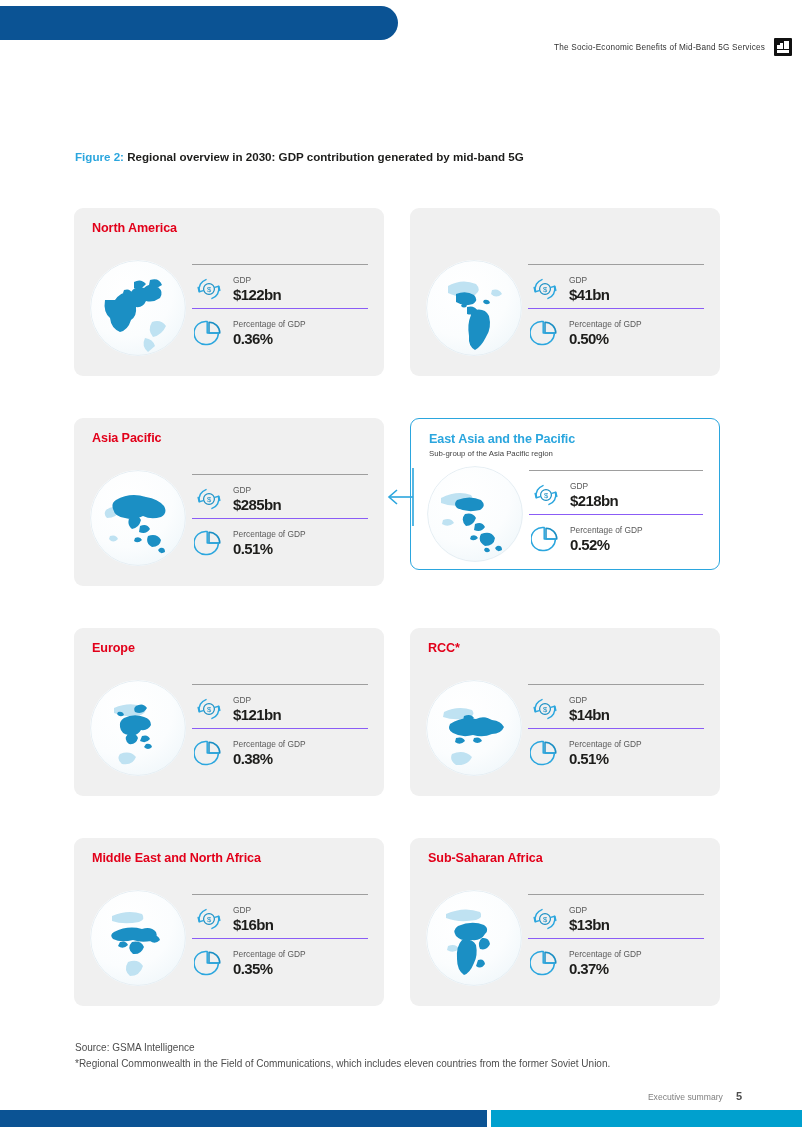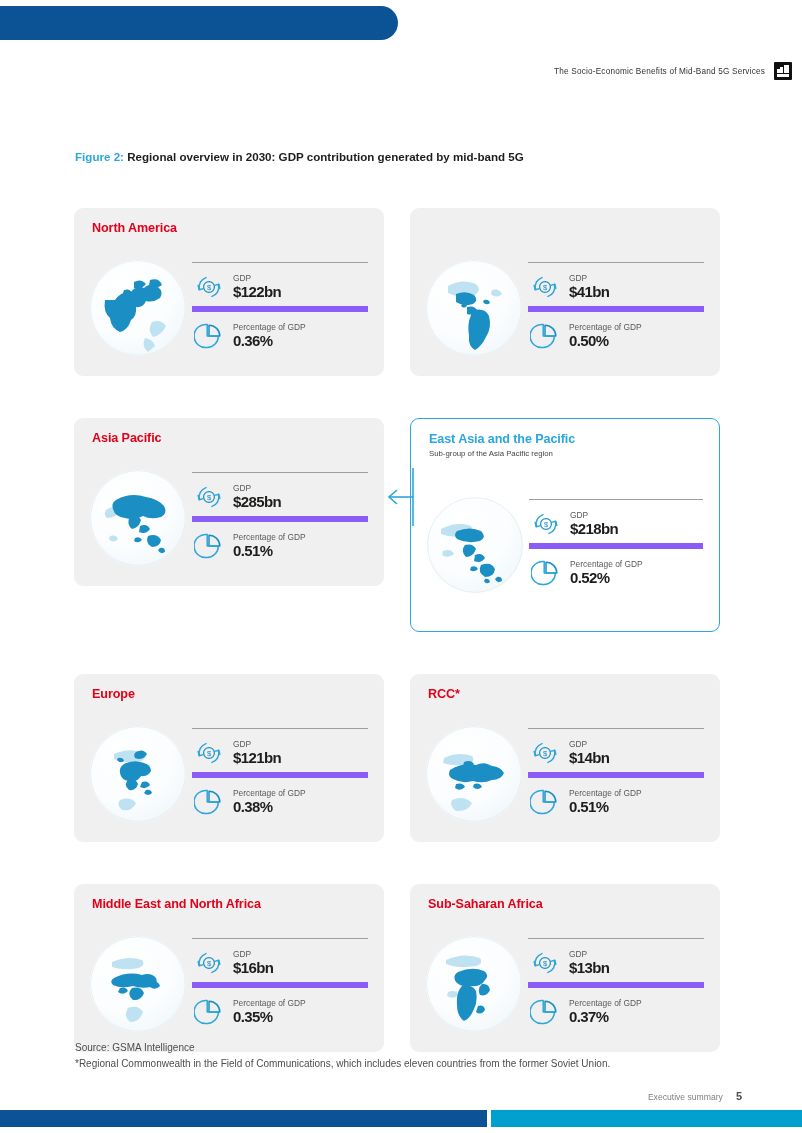--- a/index.html
+++ b/index.html
@@ -7,21 +7,21 @@
     width:802px;height:1133px;position:relative;background:#ffffff;
     font-family:"Liberation Sans", sans-serif;overflow:hidden;
   }
 
   
   .header-bar{
     position:absolute;left:0;top:6px;width:398px;height:34px;
     background:#0B5394;border-top-right-radius:18px;border-bottom-right-radius:18px;
   }
   .header-right{
-    position:absolute;right:10px;top:38px;display:flex;align-items:center;gap:9px;margin-top:24px;
+    position:absolute;right:10px;top:38px;display:flex;align-items:center;gap:9px;
   }
   .header-title{
     font-size:8.2px;color:#333333;letter-spacing:.2px;white-space:nowrap;
   }
   .gsma-logo{
     width:18px;height:18px;background:#111111;border-radius:1px;
     position:relative;overflow:hidden;
   }
   .gsma-logo i{position:absolute;background:#ffffff;display:block;}
   .gsma-logo .b1{left:3px;bottom:7px;width:2.6px;height:4px;}
@@ -40,21 +40,21 @@
   .grid{
     position:absolute;left:74px;top:208px;width:650px;
     display:grid;grid-template-columns:310px 310px;
     column-gap:26px;row-gap:42px;
   }
   .card{
     position:relative;background:#F0F0F0;border-radius:9px;
     height:168px;box-sizing:border-box;padding:14px 16px 12px 18px;
   }
   .card.highlight{
-    background:#ffffff;border:1.6px solid #2BA6DE;height:214px;
+    background:#ffffff;border:1.6px solid #2BA6DE;height:152px;
   }
   .card-title{
     font-size:12.6px;font-weight:bold;color:#E2001A;letter-spacing:-.1px;
     line-height:1.1;margin:0 0 2px 0;
   }
   .card.highlight .card-title{color:#2BA6DE;}
   .card-sub{
     font-size:7.8px;color:#444444;margin:0 0 1px 0;line-height:1.2;
   }
 
@@ -67,21 +67,21 @@
   
   .globe{
     width:96px;height:96px;border-radius:50%;flex:0 0 96px;
     background:radial-gradient(circle at 38% 32%, #ffffff 0%, #fbfdfe 52%, #f2f8fb 78%, #eaf4f9 100%);
     position:relative;overflow:hidden;margin-right:6px;
   }
   .globe svg{position:absolute;left:0;top:0;width:96px;height:96px;}
 
   
   .stats{flex:1 1 auto;display:flex;flex-direction:column;justify-content:center;height:100%;}
-  .stat{display:flex;align-items:center;padding:7px 0 2px 0;border-top:6px solid #8b5cf6;}
+  .stat{display:flex;align-items:center;padding:7px 0 2px 0;border-top:1px solid #8b5cf6;}
   .stat.first{border-top:1px solid #9e9e9e;}
   .stat-icon{flex:0 0 34px;height:34px;margin-right:7px;display:flex;align-items:center;justify-content:center;}
   .stat-text{display:flex;flex-direction:column;line-height:1;}
   .stat-label{font-size:8.4px;color:#595959;margin-bottom:2px;}
   .stat-value{font-size:15px;font-weight:bold;color:#1d1d1b;letter-spacing:-.6px;}
 
   
   .connector{
     position:absolute;left:386px;top:468px;width:30px;height:58px;
   }

